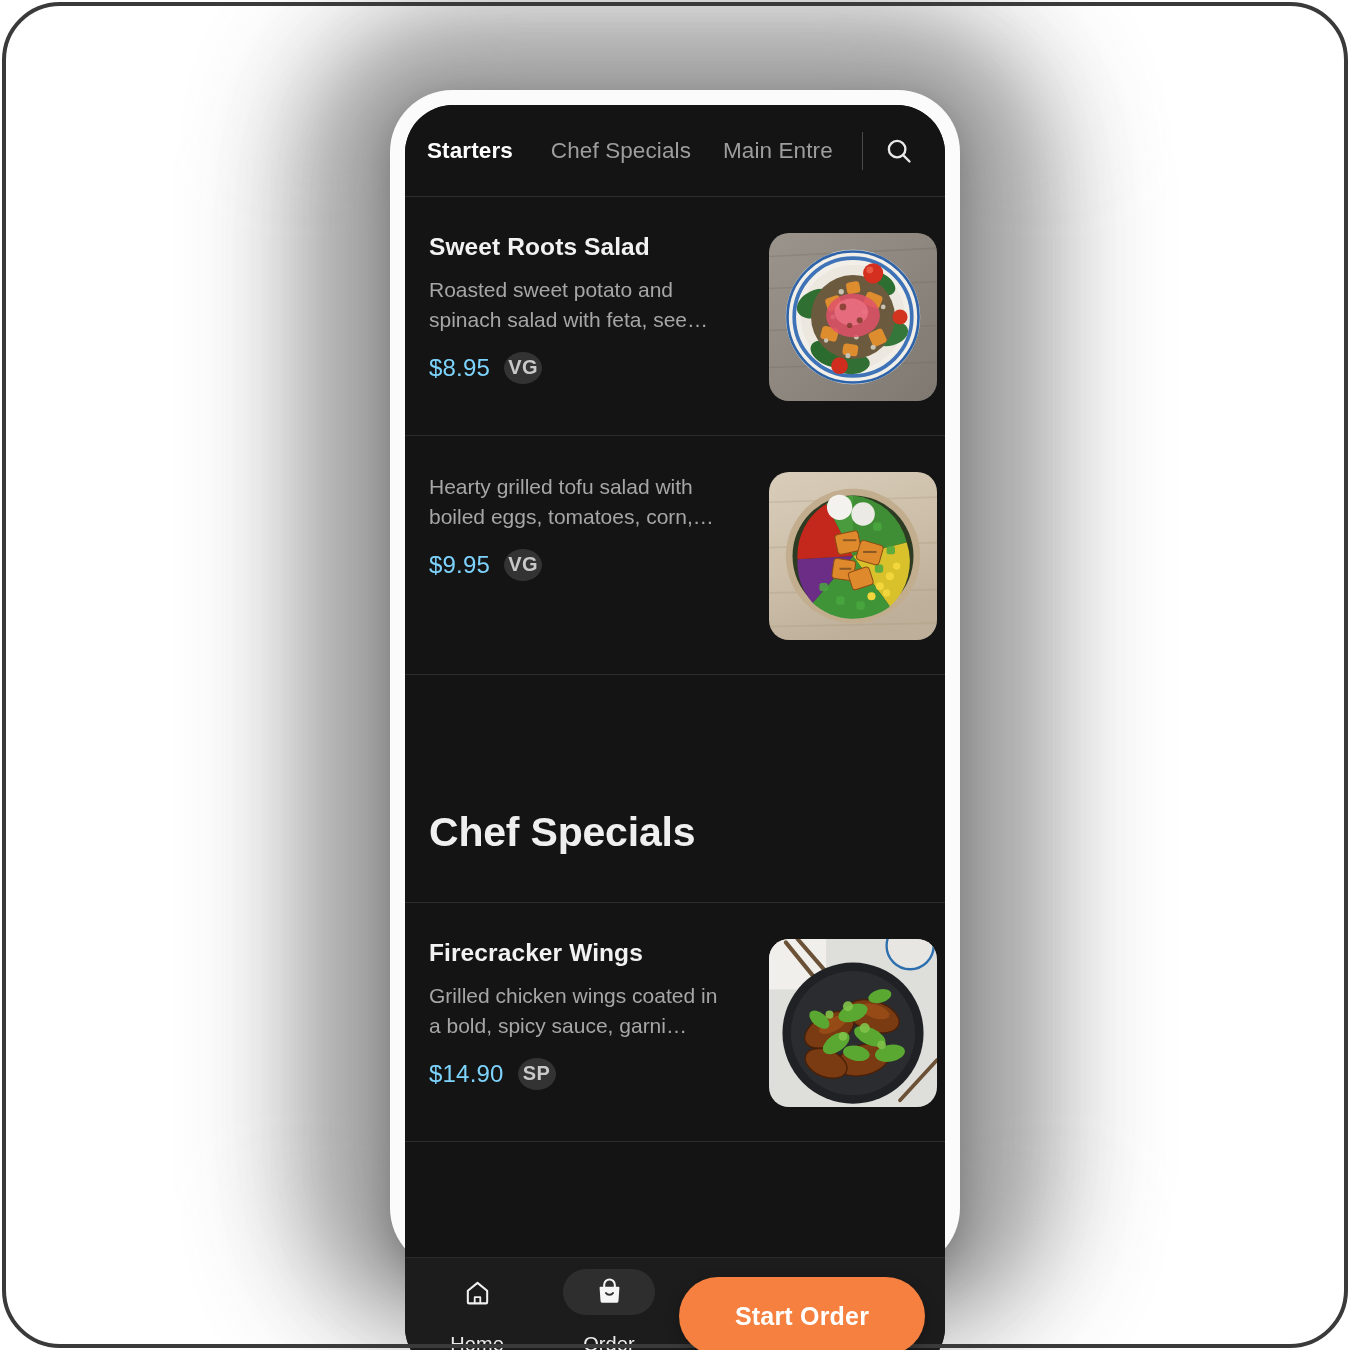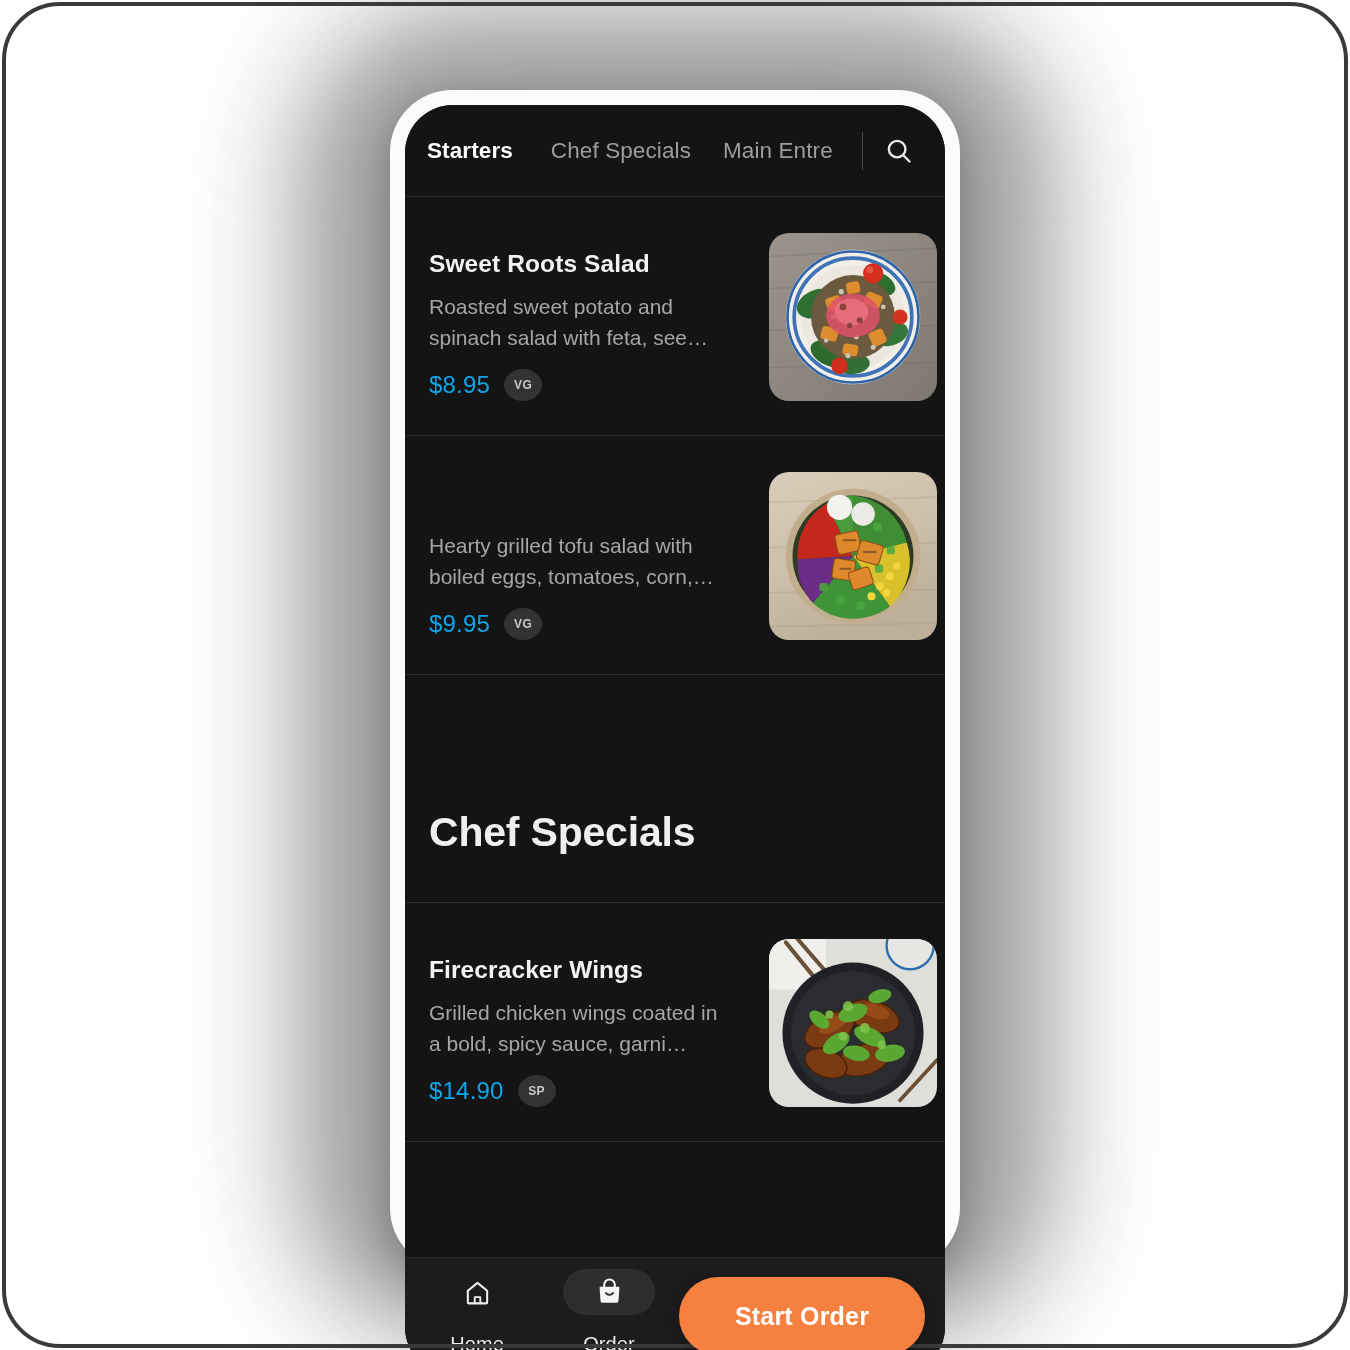--- a/index.html
+++ b/index.html
@@ -128,21 +128,21 @@
   
   #list {
     flex: 1 1 auto;
     background: #141414;
     overflow: hidden;
     position: relative;
   }
   .menu-item {
     position: relative;
     display: flex;
-    align-items: flex-end;
+    align-items: flex-start;
     padding: 36px 8px 34px 24px;
     box-sizing: border-box;
     border-bottom: 1px solid #2c2c2c;
     min-height: 220px;
   }
   .item-text {
     flex: 1 1 auto;
     padding-right: 16px;
     min-width: 0;
   }
@@ -160,33 +160,33 @@
     max-width: 290px;
     margin-bottom: 16px;
   }
   .item-price-row {
     display: flex;
     align-items: center;
     gap: 14px;
   }
   .item-price {
     font-size: 24px;
-    color: #0ea5e9;
+    color: #7dd3fc;
     letter-spacing: 0.2px;
   }
   .badge {
     display: inline-flex;
     align-items: center;
     justify-content: center;
     width: 38px;
     height: 32px;
     border-radius: 50%;
     background: #333333;
     color: #c9c9c9;
-    font-size: 12px;
+    font-size: 20px;
     font-weight: bold;
     letter-spacing: 0.4px;
   }
   .item-thumb {
     flex: 0 0 auto;
     width: 168px;
     height: 168px;
     border-radius: 20px;
     overflow: hidden;
     position: relative;

